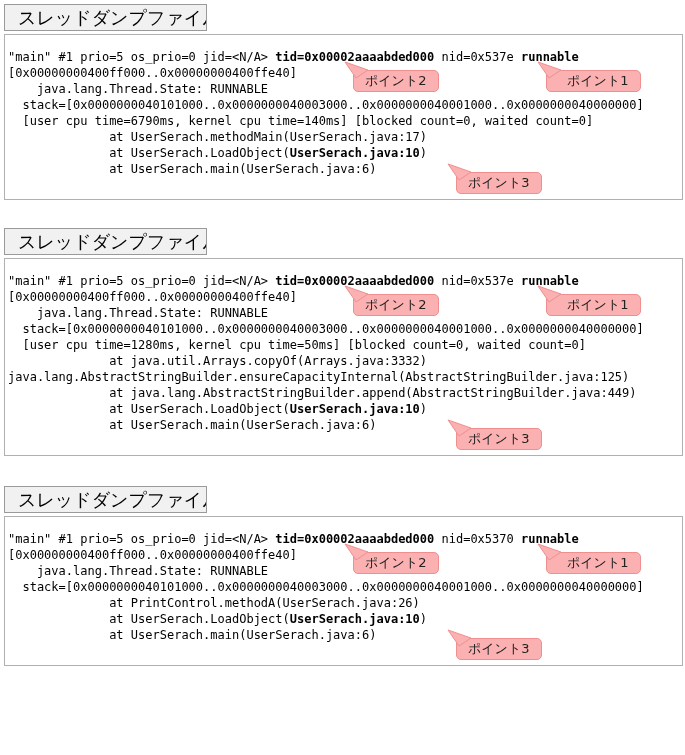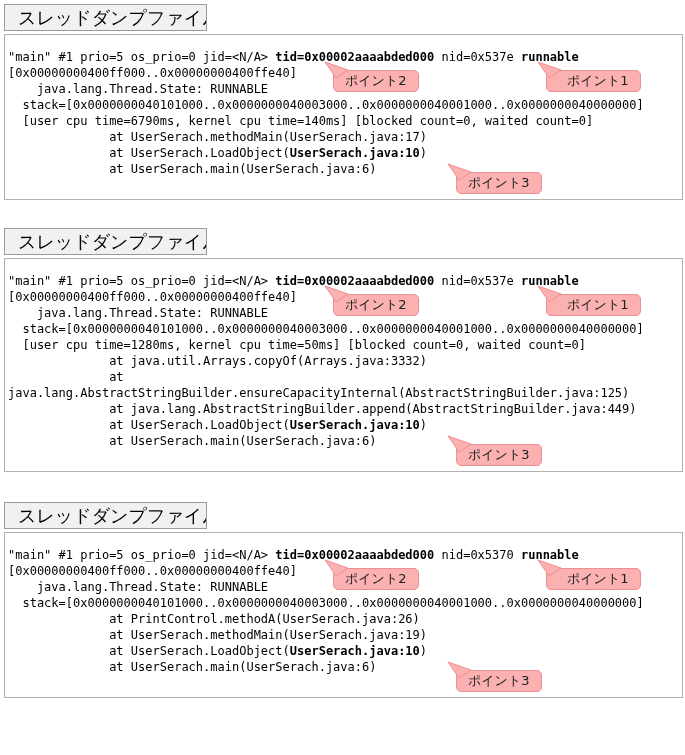--- a/index.html
+++ b/index.html
@@ -34,21 +34,21 @@
     position:absolute; top:5px; z-index:5;
     background:#fbb1b1; border:1px solid #f08f8f; border-radius:5px;
     height:20px; line-height:20px; padding:0 11px;
     font-family:"DejaVu Sans","Liberation Sans",sans-serif;
     font-size:13px; color:#222; white-space:nowrap;
   }
   .callout .tail {
     position:absolute; left:-10px; top:-10px; width:26px; height:19px;
     pointer-events:none;
   }
-  .pos-mid    { left:325px; }
+  .pos-mid    { left:345px; }
   .pos-right  { left:538px;padding-left:20px; }
   .pos-inline { left:448px; top:10px;margin-top:17px; }
 </style>
 </head>
 <body>
 
 <div class="page">
 
   <section class="dump-section sec-0">
     <div class="tab">
@@ -80,21 +80,20 @@
         <div class="code-line"><span>"main" #1 prio=5 os_prio=0 jid=&lt;N/A&gt; </span><span class="b">tid=0x00002aaaabded000</span><span> nid=0x537e </span><span class="b">runnable</span></div>
         <div class="code-line"><span>[0x00000000400ff000..0x00000000400ffe40]</span><span class="callout pos-mid"><svg class="tail" viewBox="0 0 26 19" xmlns="http://www.w3.org/2000/svg">
               <polygon points="1,1 24,9 12,17" fill="#fbb1b1" stroke="#f08f8f" stroke-width="1"></polygon>
             </svg><span>ポイント2</span></span><span class="callout pos-right"><svg class="tail" viewBox="0 0 26 19" xmlns="http://www.w3.org/2000/svg">
               <polygon points="1,1 24,9 12,17" fill="#fbb1b1" stroke="#f08f8f" stroke-width="1"></polygon>
             </svg><span>ポイント1</span></span></div>
         <div class="code-line"><span>    java.lang.Thread.State: RUNNABLE</span></div>
         <div class="code-line"><span>  stack=[0x0000000040101000..0x0000000040003000..0x0000000040001000..0x0000000040000000]</span></div>
         <div class="code-line"><span>  [user cpu time=1280ms, kernel cpu time=50ms] [blocked count=0, waited count=0]</span></div>
         <div class="code-line"><span>              at java.util.Arrays.copyOf(Arrays.java:3332)</span></div>
-        <div class="code-line"><span>              at</span></div>
         <div class="code-line"><span>java.lang.AbstractStringBuilder.ensureCapacityInternal(AbstractStringBuilder.java:125)</span></div>
         <div class="code-line"><span>              at java.lang.AbstractStringBuilder.append(AbstractStringBuilder.java:449)</span></div>
         <div class="code-line"><span>              at UserSerach.LoadObject(</span><span class="b">UserSerach.java:10</span><span>)</span><span class="callout pos-inline"><svg class="tail" viewBox="0 0 26 19" xmlns="http://www.w3.org/2000/svg">
               <polygon points="1,1 24,9 12,17" fill="#fbb1b1" stroke="#f08f8f" stroke-width="1"></polygon>
             </svg><span>ポイント3</span></span></div>
         <div class="code-line"><span>              at UserSerach.main(UserSerach.java:6)</span></div>
       </div>
   </section>
 
   <section class="dump-section sec-2">
@@ -104,20 +103,19 @@
     <div class="dump-box">
         <div class="code-line"><span>"main" #1 prio=5 os_prio=0 jid=&lt;N/A&gt; </span><span class="b">tid=0x00002aaaabded000</span><span> nid=0x5370 </span><span class="b">runnable</span></div>
         <div class="code-line"><span>[0x00000000400ff000..0x00000000400ffe40]</span><span class="callout pos-mid"><svg class="tail" viewBox="0 0 26 19" xmlns="http://www.w3.org/2000/svg">
               <polygon points="1,1 24,9 12,17" fill="#fbb1b1" stroke="#f08f8f" stroke-width="1"></polygon>
             </svg><span>ポイント2</span></span><span class="callout pos-right"><svg class="tail" viewBox="0 0 26 19" xmlns="http://www.w3.org/2000/svg">
               <polygon points="1,1 24,9 12,17" fill="#fbb1b1" stroke="#f08f8f" stroke-width="1"></polygon>
             </svg><span>ポイント1</span></span></div>
         <div class="code-line"><span>    java.lang.Thread.State: RUNNABLE</span></div>
         <div class="code-line"><span>  stack=[0x0000000040101000..0x0000000040003000..0x0000000040001000..0x0000000040000000]</span></div>
         <div class="code-line"><span>              at PrintControl.methodA(UserSerach.java:26)</span></div>
-        <div class="code-line"><span>              at UserSerach.methodMain(UserSerach.java:19)</span></div>
         <div class="code-line"><span>              at UserSerach.LoadObject(</span><span class="b">UserSerach.java:10</span><span>)</span><span class="callout pos-inline"><svg class="tail" viewBox="0 0 26 19" xmlns="http://www.w3.org/2000/svg">
               <polygon points="1,1 24,9 12,17" fill="#fbb1b1" stroke="#f08f8f" stroke-width="1"></polygon>
             </svg><span>ポイント3</span></span></div>
         <div class="code-line"><span>              at UserSerach.main(UserSerach.java:6)</span></div>
       </div>
   </section>
 </div>
 
 </body></html>

